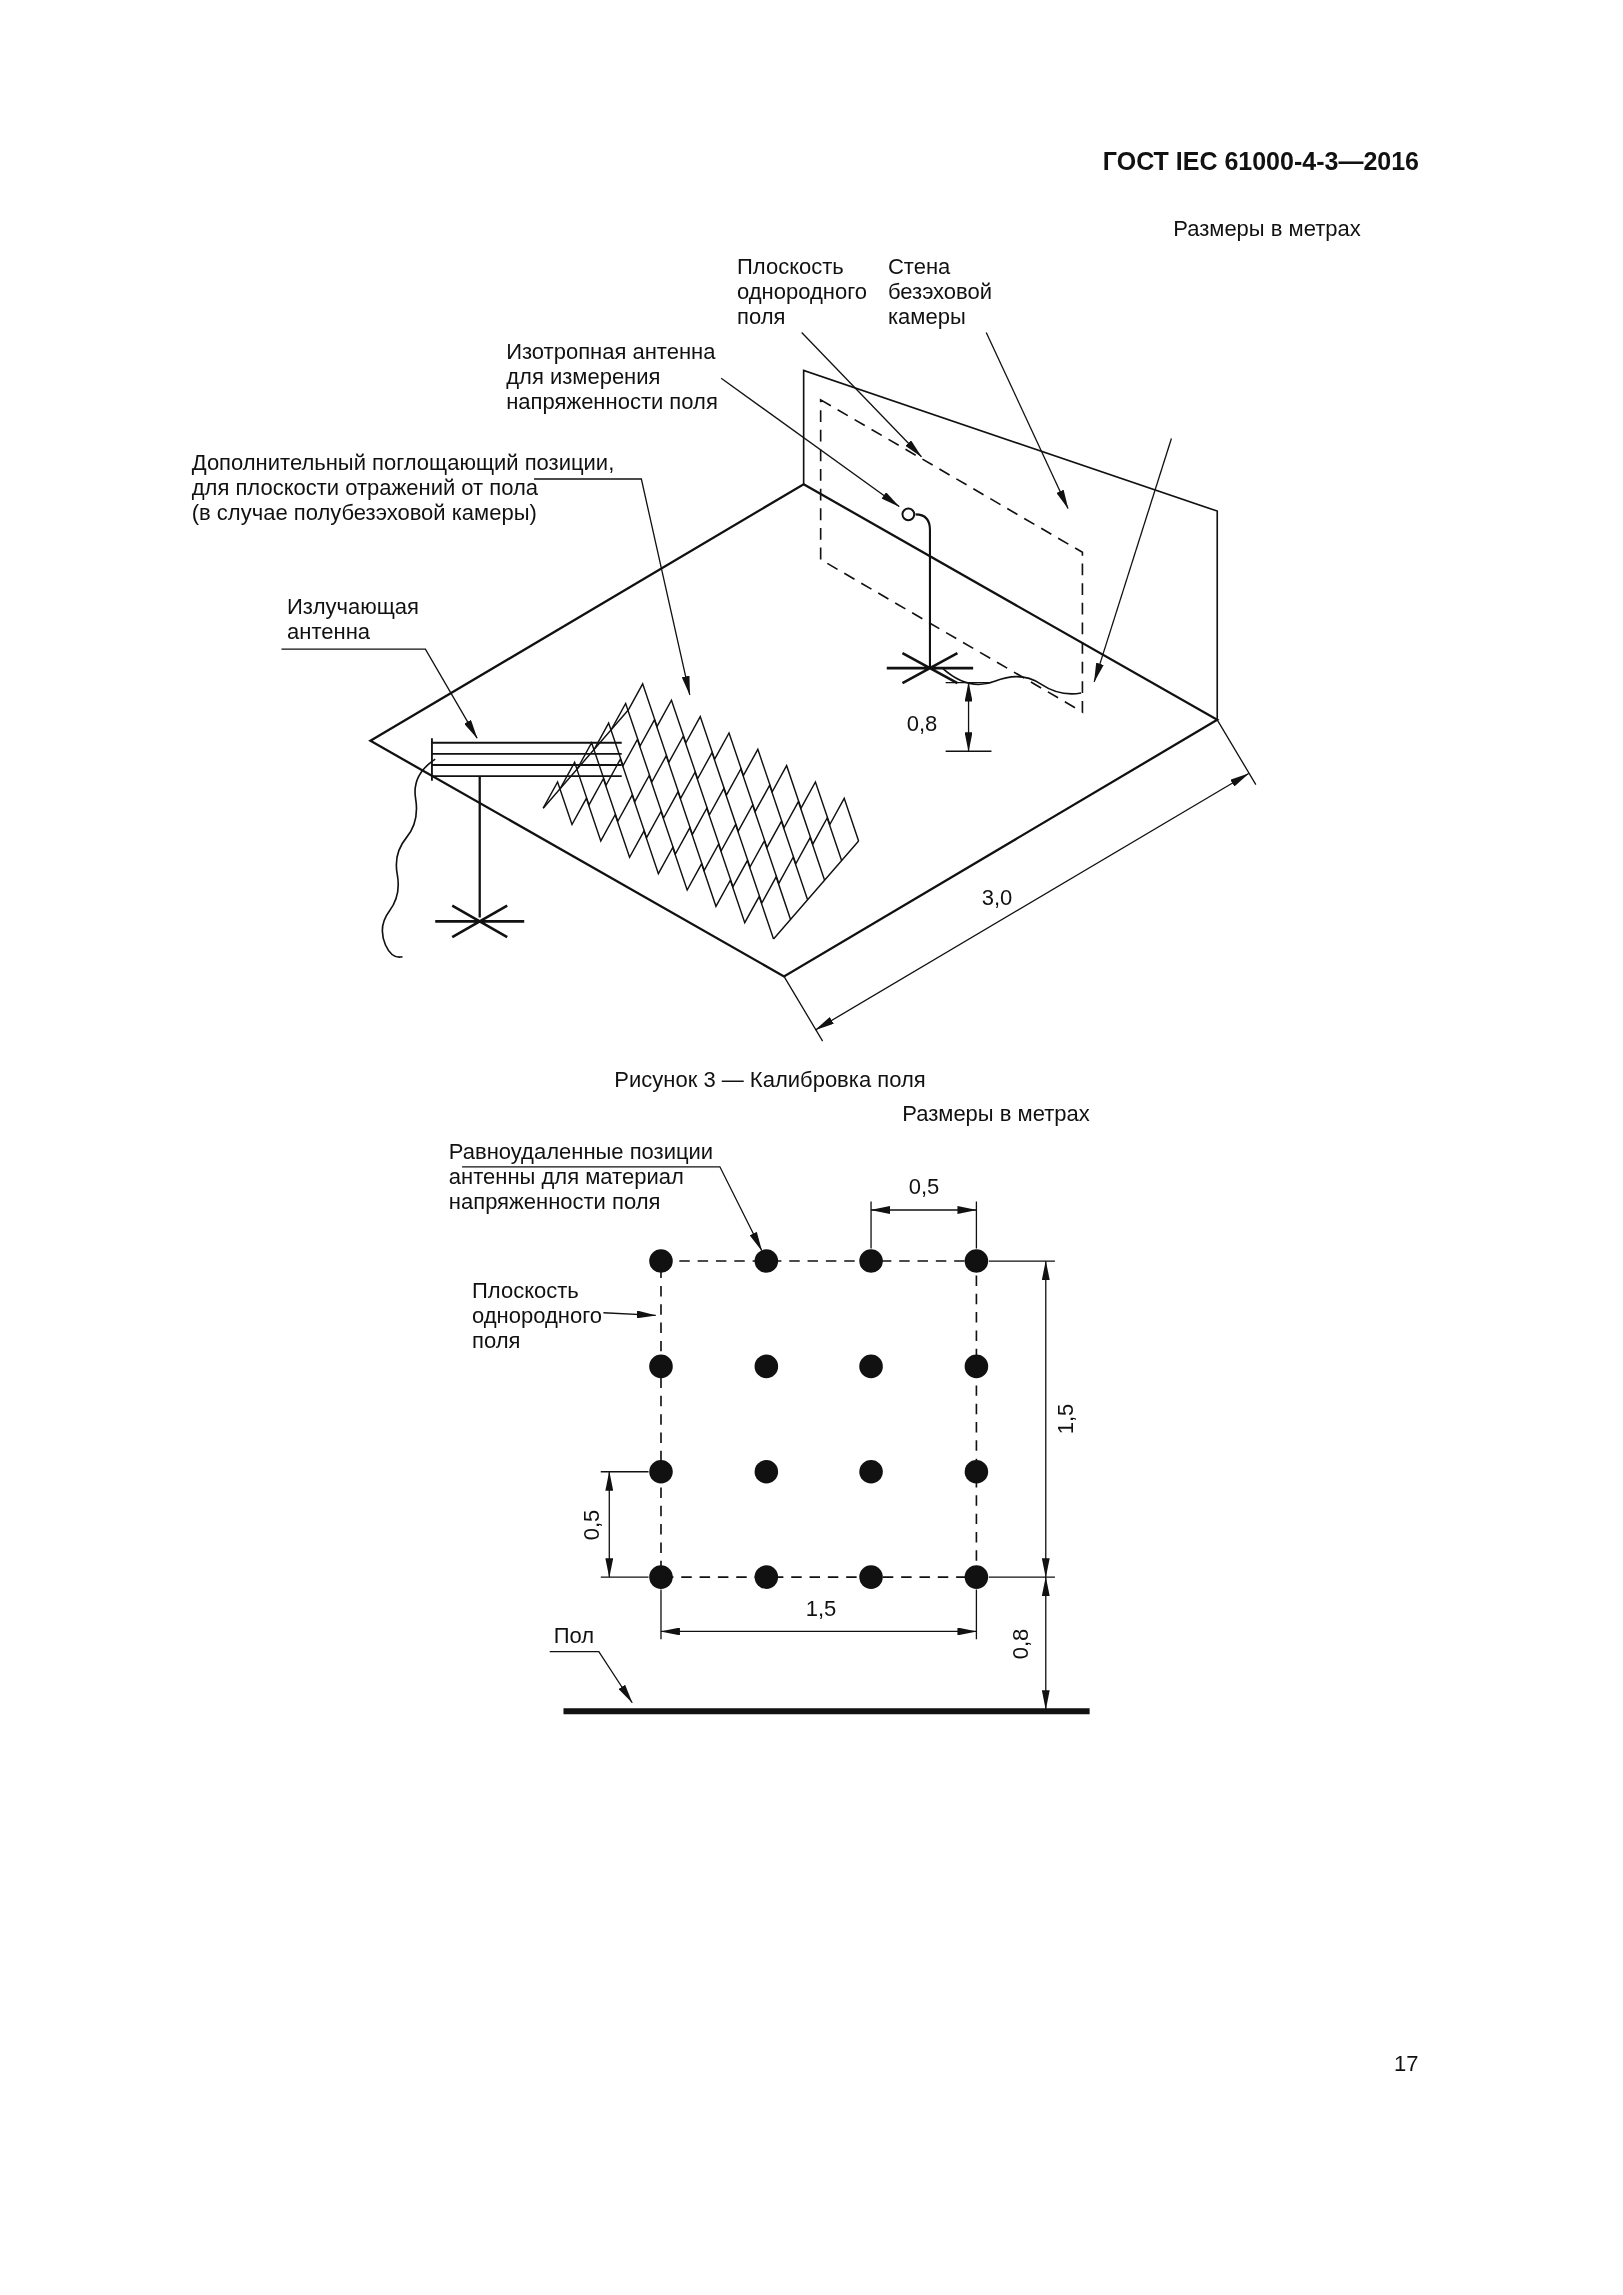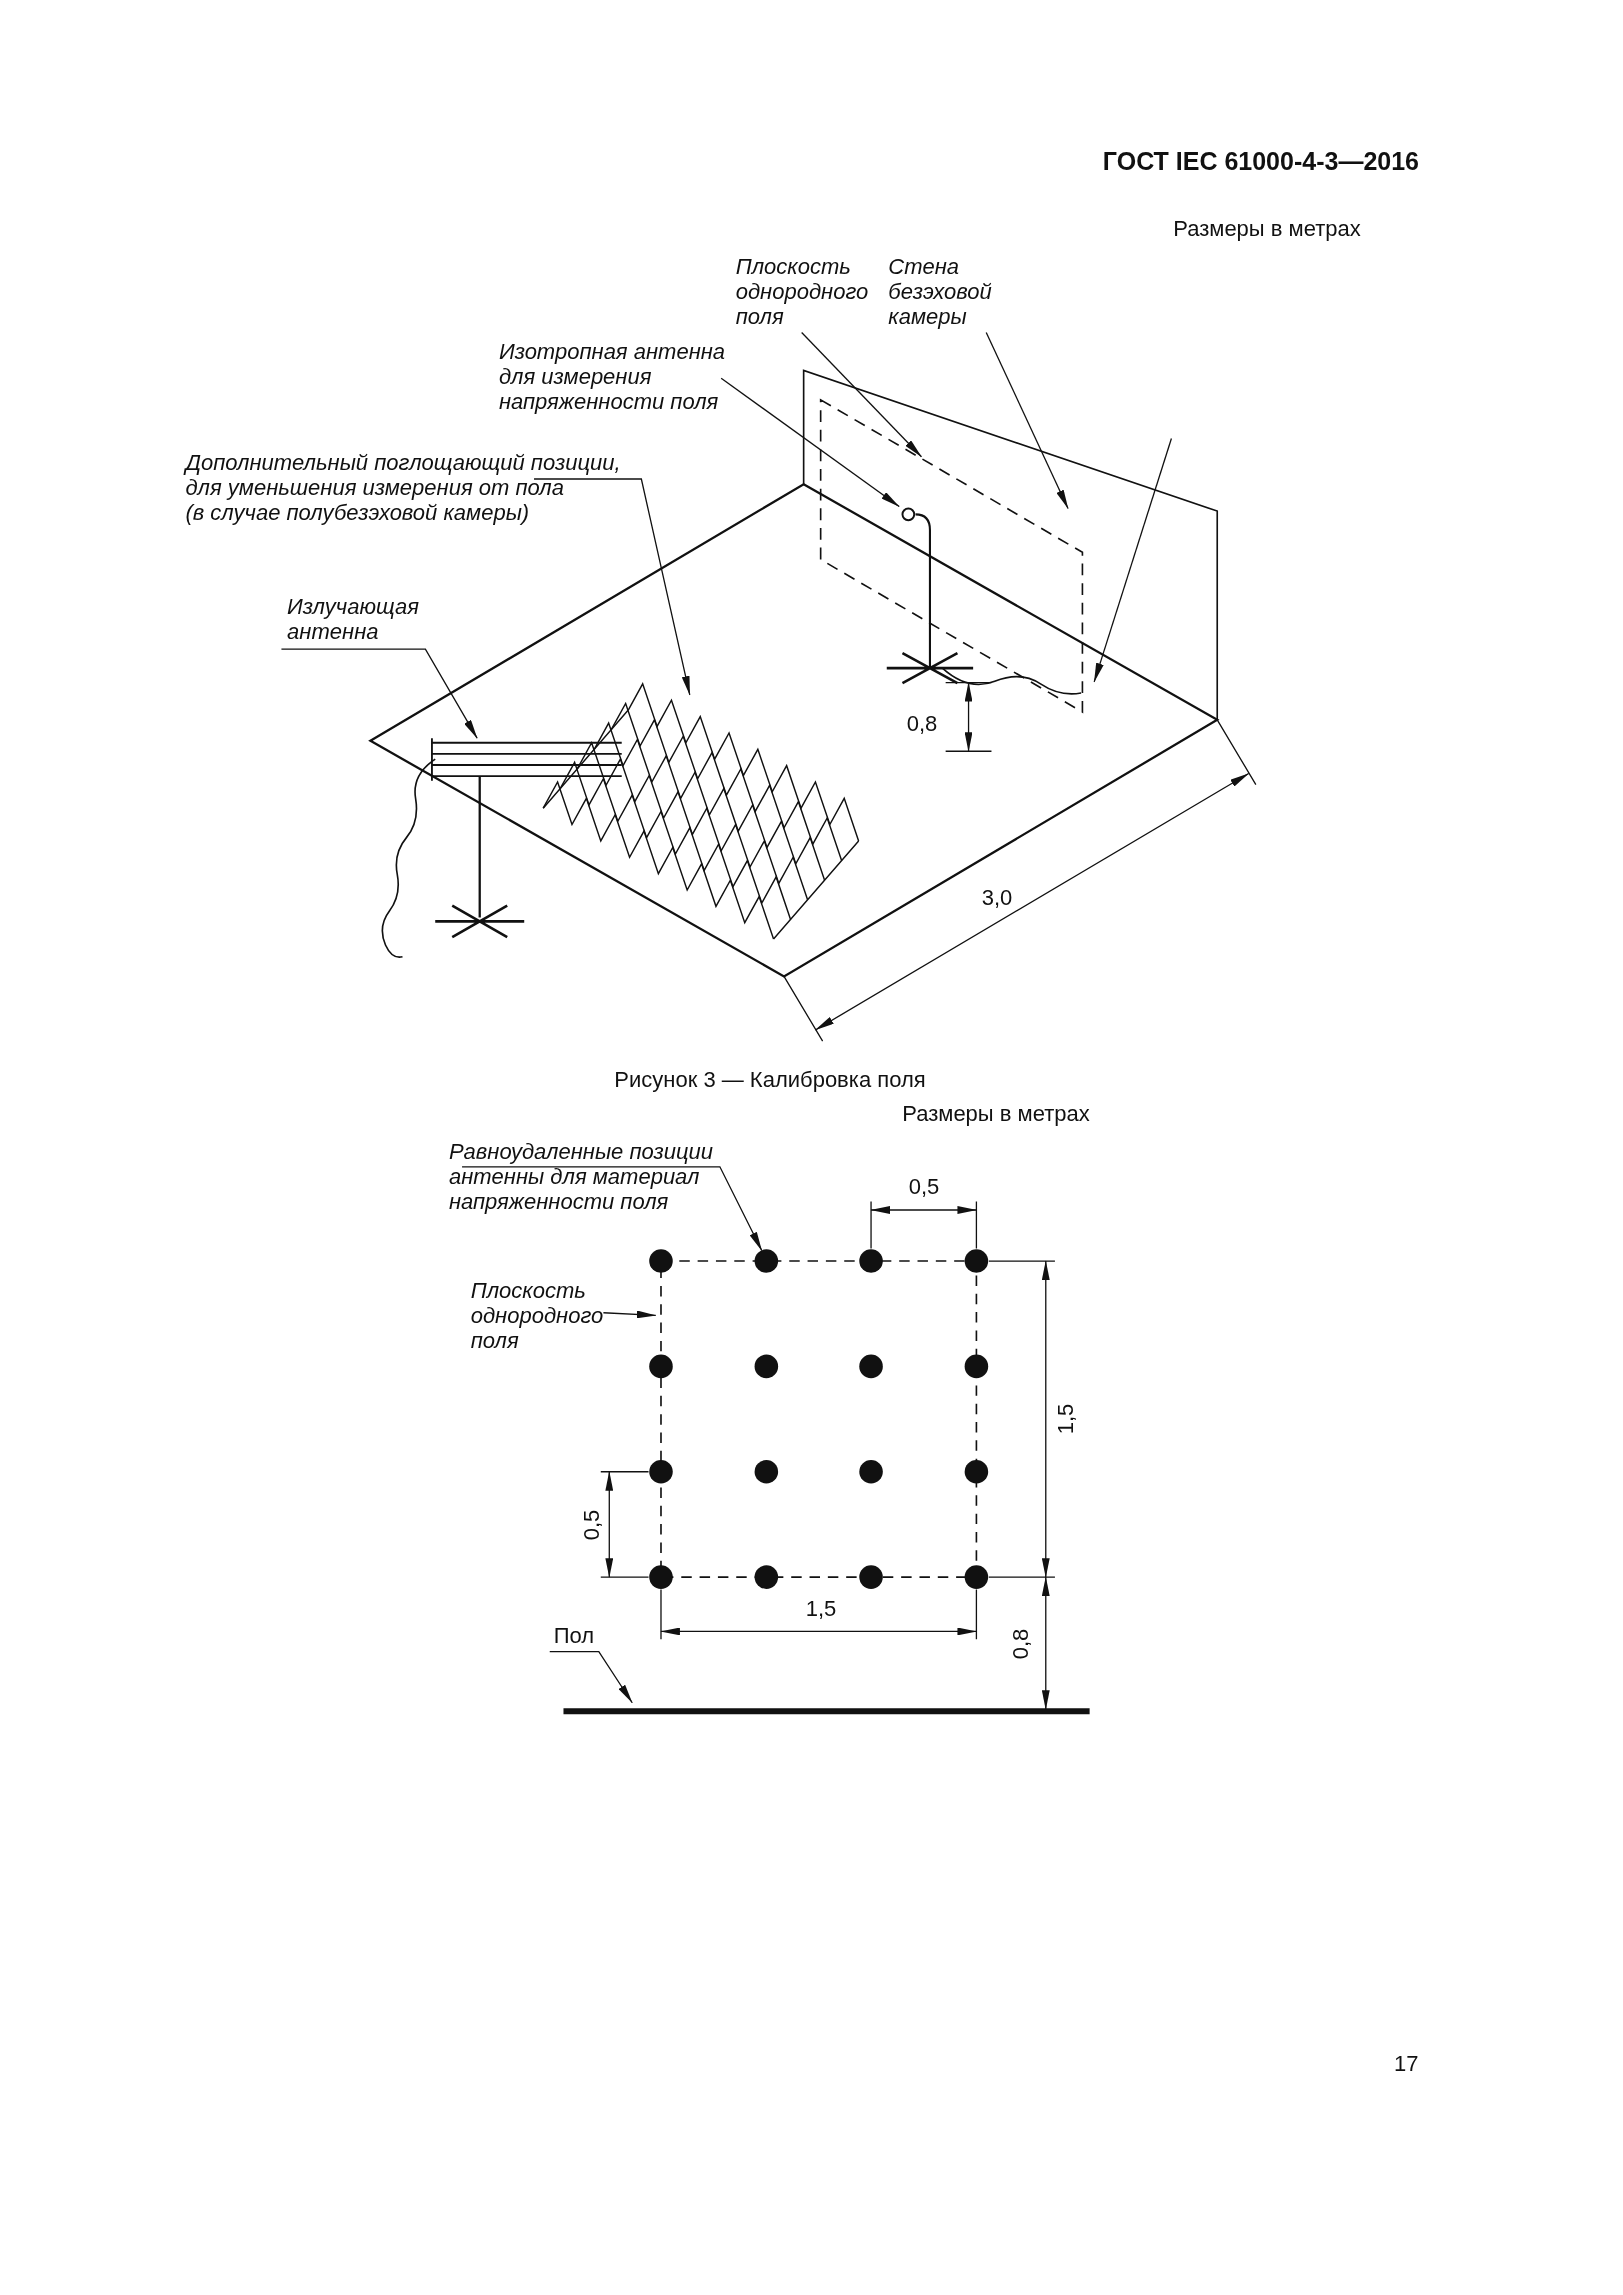--- a/index.html
+++ b/index.html
@@ -1,20 +1,20 @@
 <!DOCTYPE html>
 <html style="font-size:10.5px"><head>
 <meta charset="utf-8">
 <style>
   html,body{margin:0;padding:0;background:#e8e8e8;}
   .page{position:relative;width:1623px;height:2295px;background:#ffffff;overflow:hidden;
         font-family:"Liberation Sans",sans-serif;color:#111;}
   .art{position:absolute;left:0;top:0;width:1623px;height:2295px;}
   .lbl{position:absolute;font-size:22px;line-height:25px;white-space:nowrap;color:#111;}
-  .lbl span{display:block;font-style:italic;}
+  .lbl span{display:block;}
   .center{transform:translateX(-50%);text-align:left;}
   .rot{transform:translate(-50%,-50%) rotate(-90deg);}
   .bold{font-weight:bold;font-size:25px;margin-left:47px;}
 </style>
 </head>
 <body>
 
 <div class="page">
 
 <svg class="art" viewBox="0 0 2480 3507" xmlns="http://www.w3.org/2000/svg">
@@ -144,21 +144,21 @@
 
 <div class="lbl center" style="left:612px;top:339px">
   <span>Изотропная антенна</span>
   <span>для измерения</span>
   <span>напряженности поля</span>
 </div>
 
 
 <div class="lbl center" style="left:403px;top:450px">
   <span>Дополнительный поглощающий позиции,</span>
-  <span>для уменьшения измерения от пола</span>
+  <span>для плоскости отражений от пола</span>
   <span>(в случае полубезэховой камеры)</span>
 </div>
 
 <div class="lbl center" style="left:353px;top:594px">
   <span>Излучающая</span>
   <span>антенна</span>
 </div>
 
 <div class="lbl center" style="left:922px;top:711px">0,8</div>
 <div class="lbl center" style="left:997px;top:885px">3,0</div>

